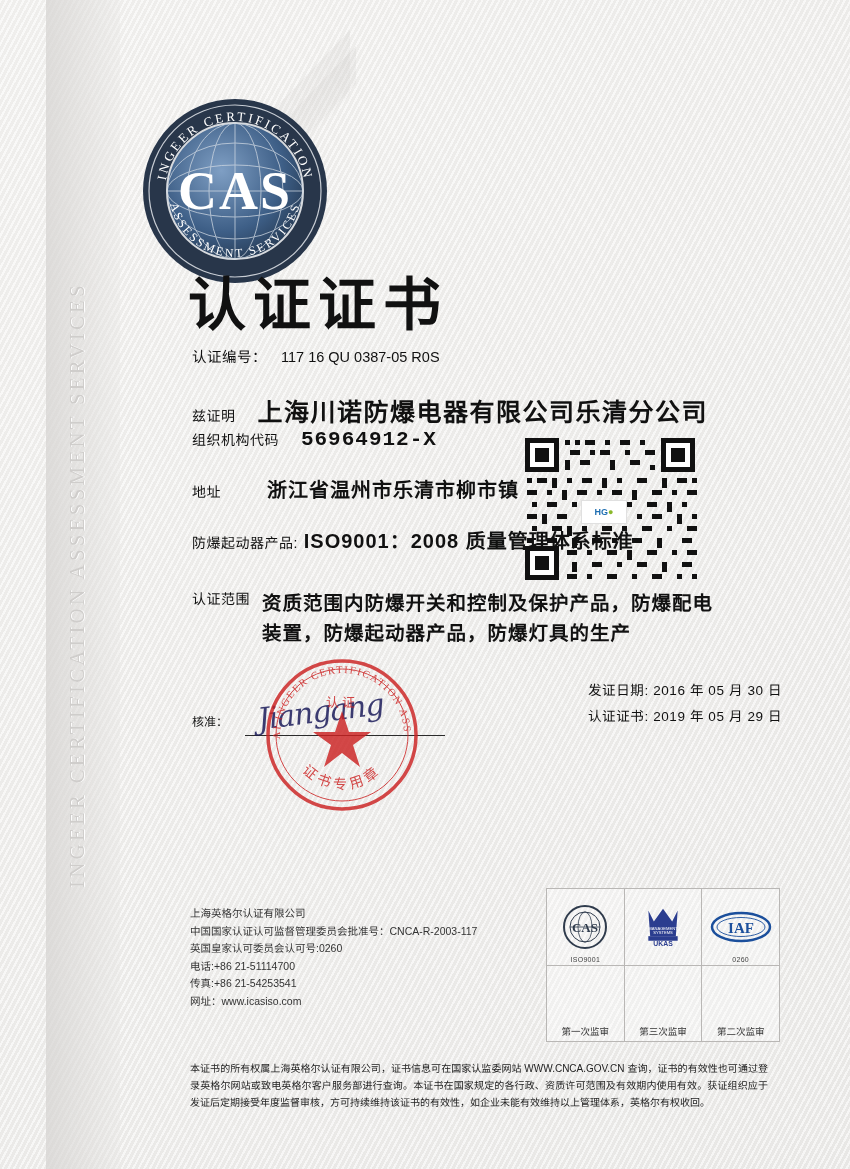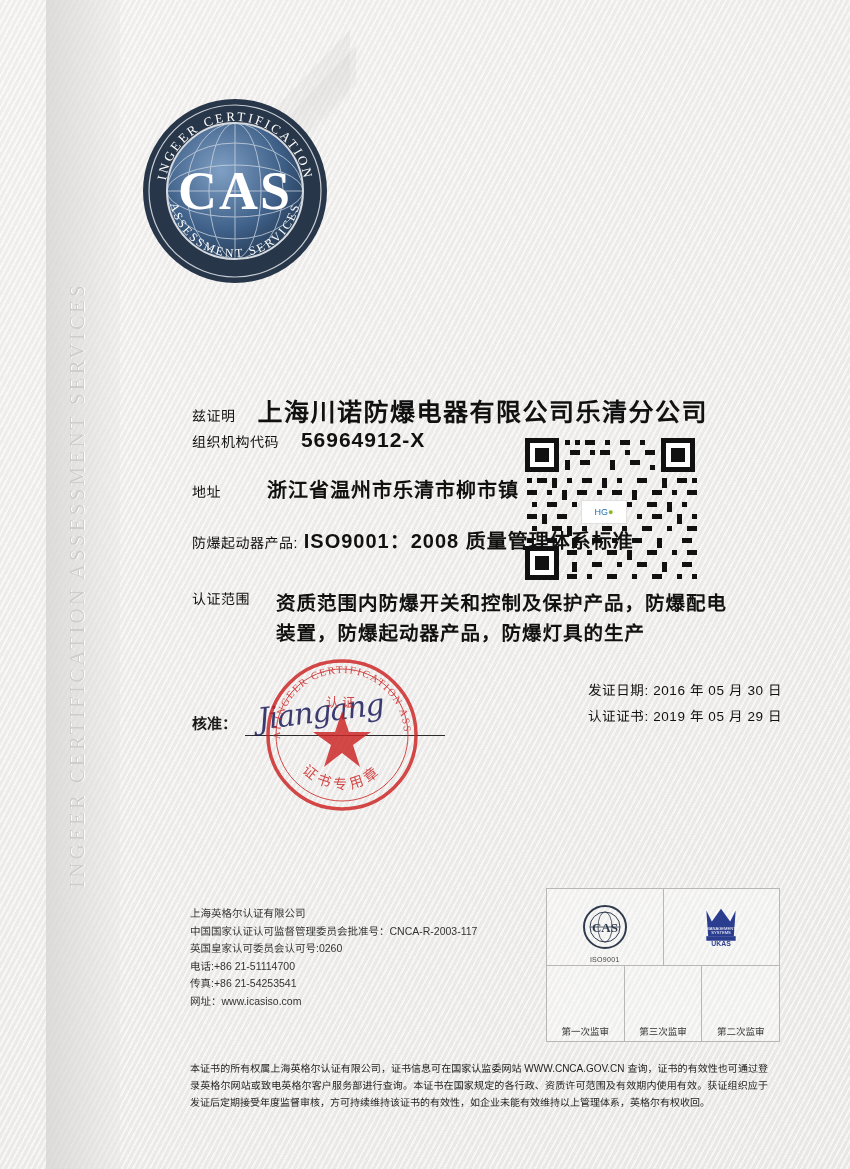--- a/index.html
+++ b/index.html
@@ -111,42 +111,41 @@
   }
   .row .val {
     font-size: 20px;
     font-weight: 700;
     letter-spacing: 1px;
   }
 
   #row-company { left: 192px; top: 392px; }
   #row-company .val { font-size: 25px; margin-left: 18px; letter-spacing: 1.5px;}
   #row-orgcode { left: 192px; top: 428px; }
-  #row-orgcode .val { font-size: 21px; margin-left: 18px; font-family: Liberation Sans, sans-serif; text-align: right; }
+  #row-orgcode .val { font-size: 21px; margin-left: 18px; font-family: Liberation Mono, monospace; text-align: right; }
   #row-address { left: 192px; top: 474px; }
   #row-address .val { font-size: 20px; margin-left: 42px; }
   #row-standard { left: 192px; top: 525px; }
   #row-standard .val { font-size: 20px; margin-left: 2px; }
   #row-scope { left: 192px; top: 588px; width: 580px; }
   #row-scope .lbl { vertical-align: top; }
   #row-scope .val {
     display: inline-block;
     width: 470px;
-    margin-left: 22px;
+    margin-left: 8px;
     font-size: 19.5px;
     line-height: 30px;
     vertical-align: top;
   }
 
   
   .approve {
     position: absolute;
     left: 192px; top: 712px;
-    font-size: 15px;
-    font-weight: bold;
+    font-size: 12px;
   }
   .approve-line {
     position: absolute;
     left: 245px; top: 735px;
     width: 200px; height: 1px;
     background: #2b2b2b;
   }
 
   
   .signature {
@@ -189,21 +188,21 @@
     position: absolute;
     left: 60px; top: 66px;
     width: 44px; height: 22px;
     background: #ffffff;
     border: 1px solid #e0e0e0;
     font-size: 9px;
     color: #1f6fb2;
     display: flex;
     align-items: center;
     justify-content: center;
-    font-weight: 400;
+    font-weight: 700;
   }
   .qr .qr-badge i { font-style: normal; color:#8ab82a; }
 
   
   .footer-left {
     position: absolute;
     left: 190px; top: 905px;
     font-size: 10.5px;
     line-height: 17.5px;
     color: #333;
@@ -315,21 +314,26 @@
       <text x="94" y="112" text-anchor="middle" font-family="'Liberation Serif', serif" font-size="54" font-weight="bold" fill="#ffffff" letter-spacing="2">CAS</text>
       <text font-family="'Liberation Serif', serif" font-size="13" fill="#ffffff" letter-spacing="2.6">
         <textPath href="#arcTop" startOffset="50%" text-anchor="middle">INGEER CERTIFICATION</textPath>
       </text>
       <text font-family="'Liberation Serif', serif" font-size="12" fill="#ffffff" letter-spacing="2.4">
         <textPath href="#arcBot" startOffset="50%" text-anchor="middle">ASSESSMENT SERVICES</textPath>
       </text>
     </svg>
   </div>
 
-
+  <div class="doc-title">认证证书</div>
+
+  <div class="cert-no">
+    <span class="lbl">认证编号：</span>
+    <span class="val">117 16 QU 0387-05 R0S</span>
+  </div>
 
   <div class="row" id="row-company">
     <span class="lbl">兹证明</span>
     <span class="val">上海川诺防爆电器有限公司乐清分公司</span>
   </div>
 
   <div class="row" id="row-orgcode">
     <span class="lbl">组织机构代码</span>
     <span class="val">56964912-X</span>
   </div>
@@ -526,20 +530,28 @@
         <svg class="ukas-mark" viewBox="0 0 40 48" xmlns="http://www.w3.org/2000/svg">
           <path d="M4 6 L10 18 L20 4 L30 18 L36 6 L34 34 L6 34 Z" fill="#2b3d8f"></path>
           <rect x="4" y="34" width="32" height="5" fill="#2b3d8f"></rect>
           <text x="20" y="45" text-anchor="middle" font-family="'Liberation Sans', sans-serif" font-size="7.5" font-weight="bold" fill="#2b3d8f">UKAS</text>
           <text x="20" y="27" text-anchor="middle" font-family="'Liberation Sans', sans-serif" font-size="4.5" fill="#ffffff">MANAGEMENT</text>
           <text x="20" y="32" text-anchor="middle" font-family="'Liberation Sans', sans-serif" font-size="4.5" fill="#ffffff">SYSTEMS</text>
         </svg>
         <span class="cap"></span>
       </div>
 
+      <div class="cell">
+        <svg class="iaf-mark" width="62" height="34" viewBox="0 0 62 34" xmlns="http://www.w3.org/2000/svg">
+          <ellipse cx="31" cy="17" rx="29" ry="14" fill="none" stroke="#1b4f9c" stroke-width="2.5"></ellipse>
+          <ellipse cx="31" cy="17" rx="24" ry="9.5" fill="none" stroke="#1b4f9c" stroke-width="0.9"></ellipse>
+          <text x="31" y="23" text-anchor="middle" font-family="'Liberation Serif', serif" font-size="15" font-weight="bold" fill="#1b4f9c">IAF</text>
+        </svg>
+        <span class="cap">0260</span>
+      </div>
 
     </div>
     <div class="accred-bottom">
       <div class="cell">
         <span class="cap">第一次监审</span>
       </div>
       <div class="cell">
         <span class="cap">第三次监审</span>
       </div>
       <div class="cell">

